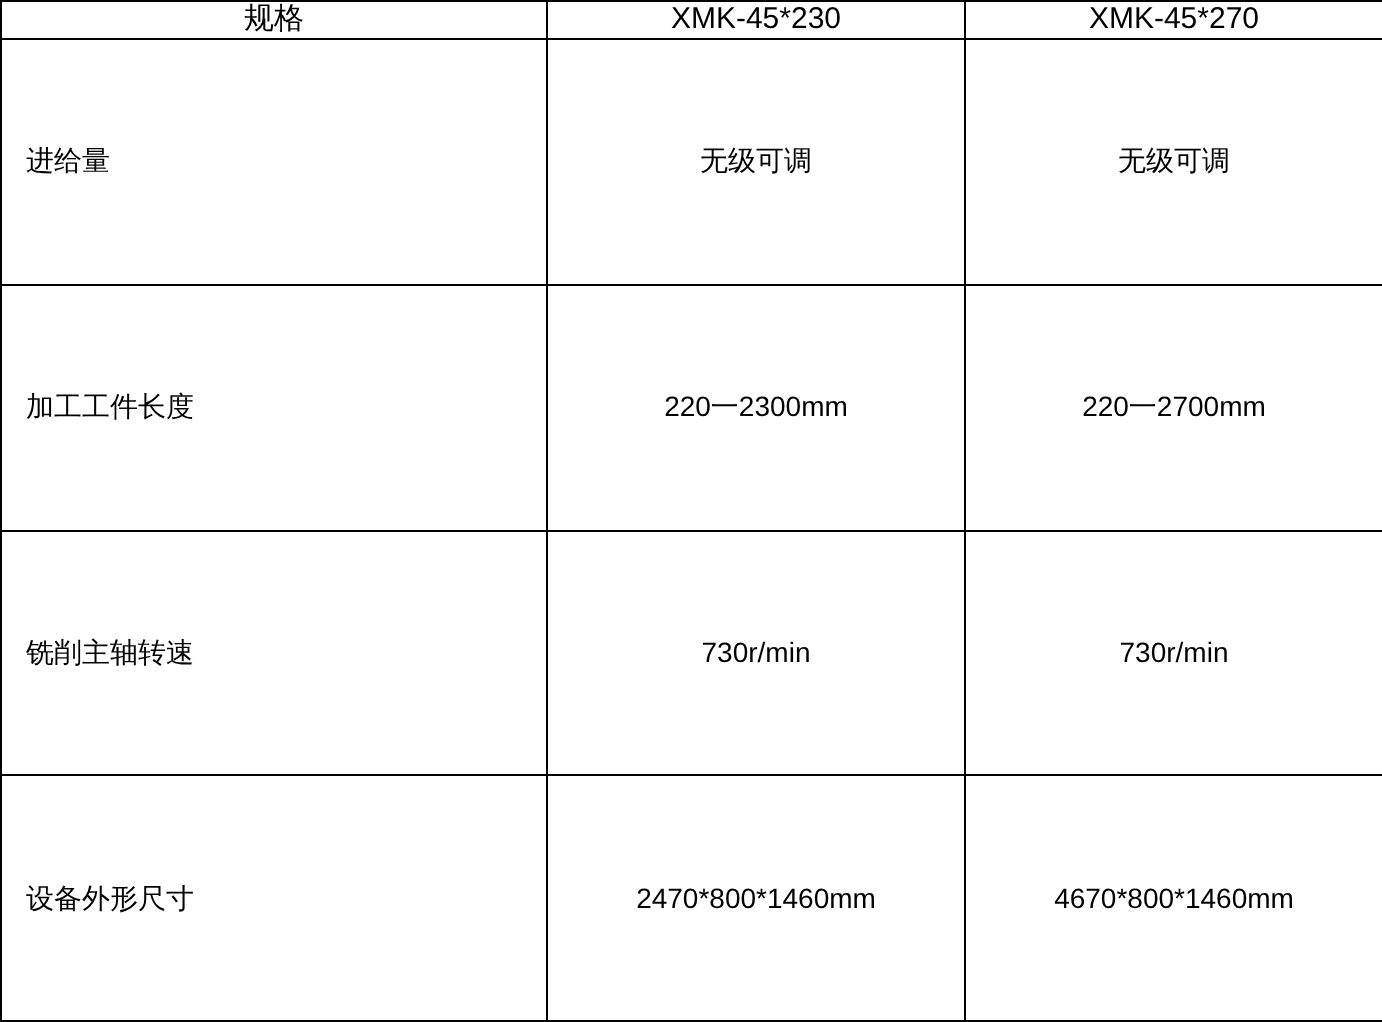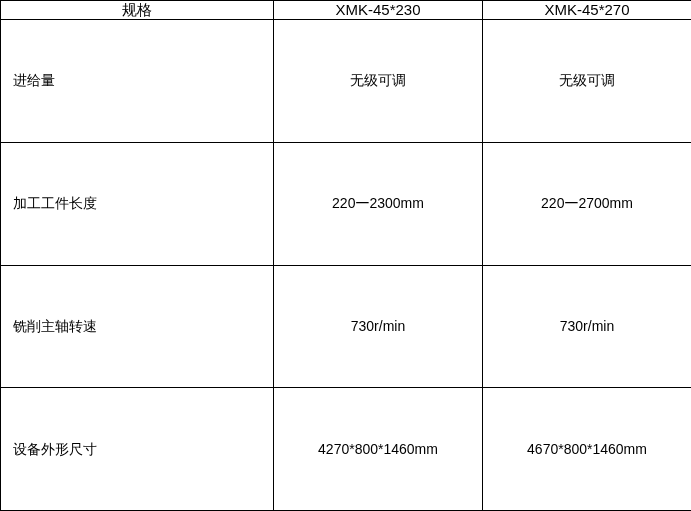--- a/index.html
+++ b/index.html
@@ -76,17 +76,17 @@
       <td class="value">220一2300mm</td>
       <td class="value">220一2700mm</td>
     </tr>
     <tr>
       <td class="row-label">铣削主轴转速</td>
       <td class="value">730r/min</td>
       <td class="value">730r/min</td>
     </tr>
     <tr>
       <td class="row-label">设备外形尺寸</td>
-      <td class="value">4270*800*1460mm</td>
+      <td class="value">2470*800*1460mm</td>
       <td class="value">4670*800*1460mm</td>
     </tr>
   </tbody>
 </table>
 
 </body></html>

